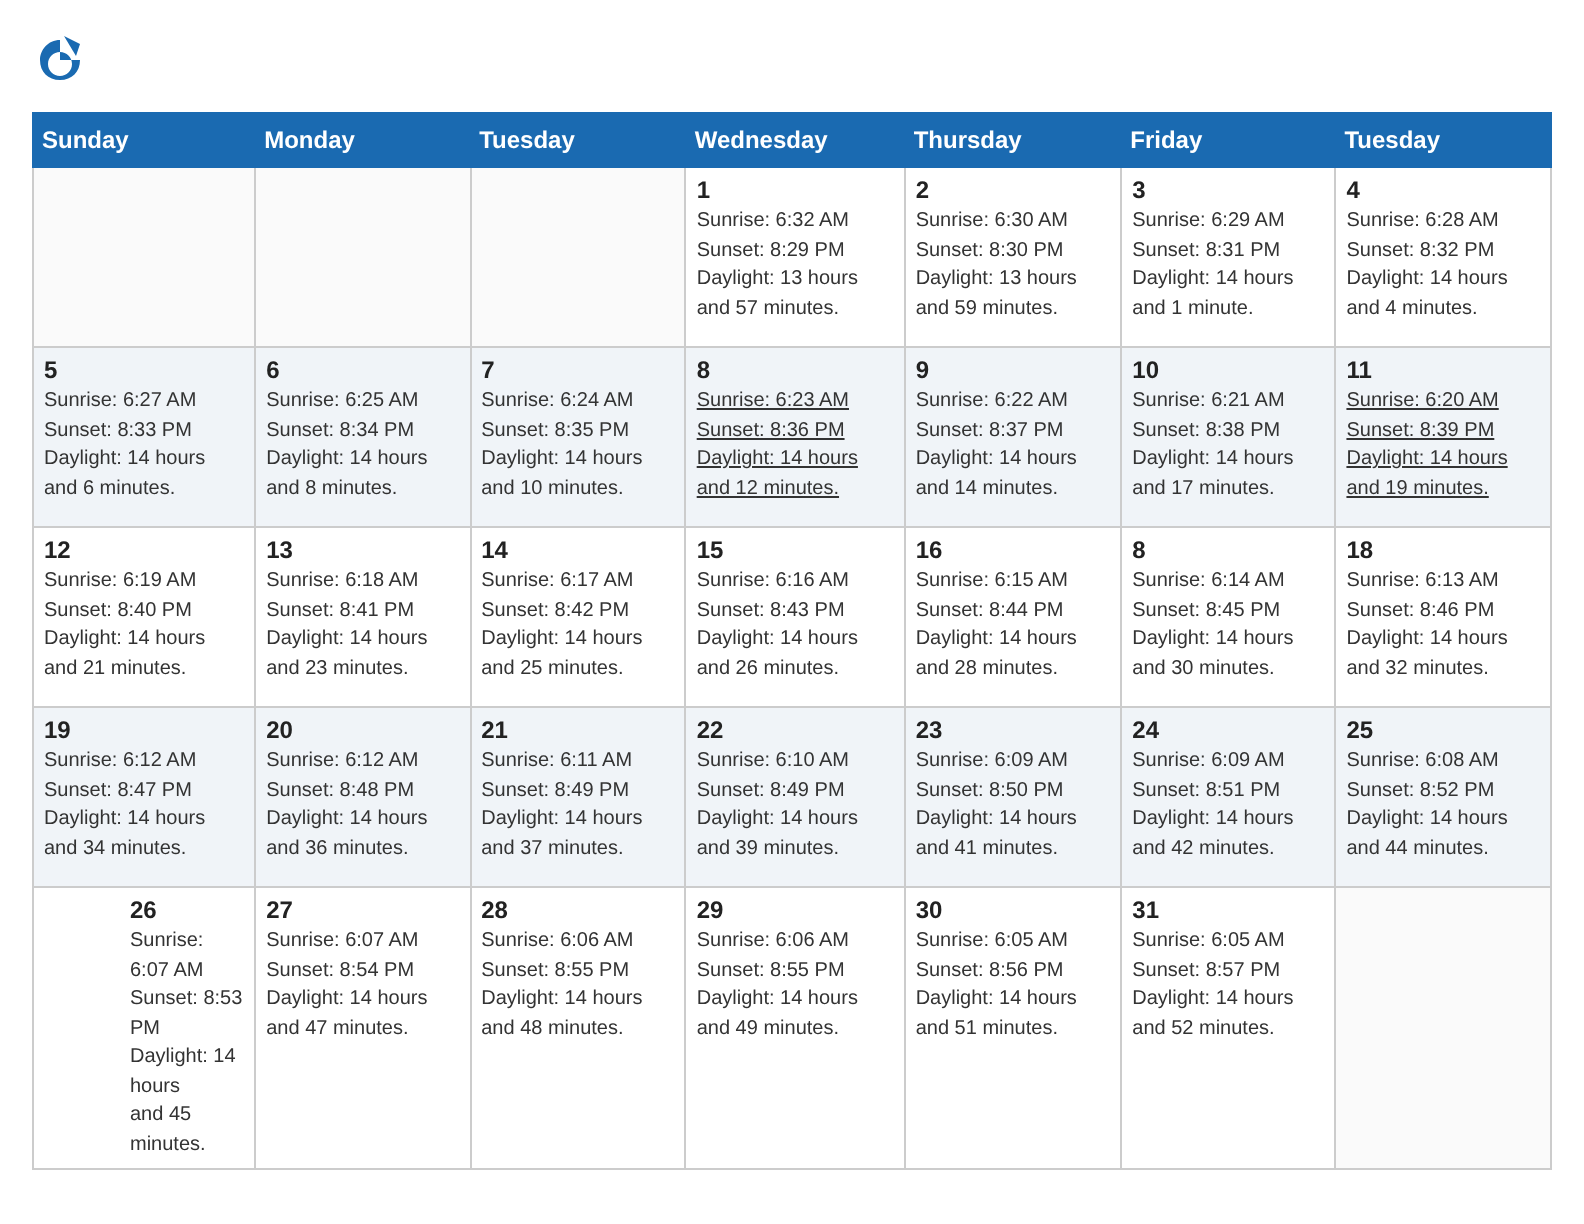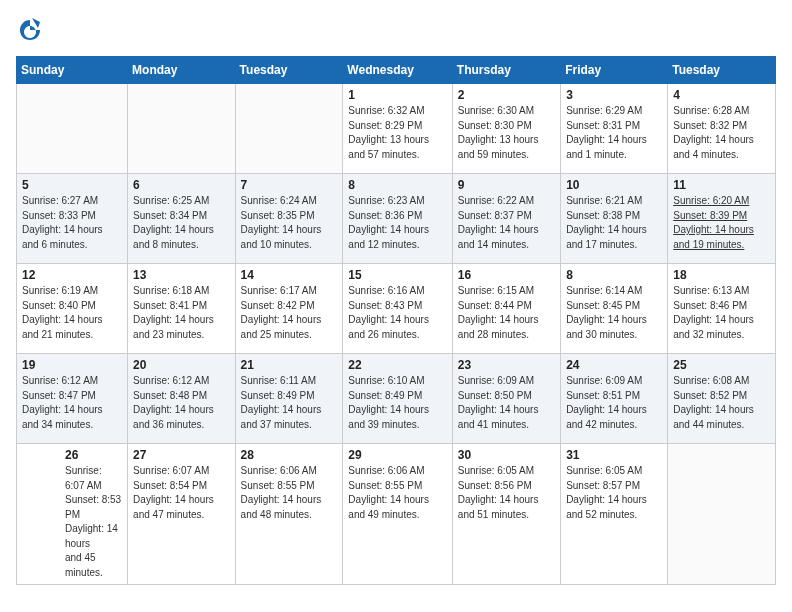--- a/index.html
+++ b/index.html
@@ -175,21 +175,21 @@
         </td>
         <td style="background-color: rgb(240, 244, 248);">
           <span class="day-num">7</span>
           <div class="day-info" style="white-space: pre-line;">Sunrise: 6:24 AM
 Sunset: 8:35 PM
 Daylight: 14 hours
 and 10 minutes.</div>
         </td>
         <td style="background-color: rgb(240, 244, 248);">
           <span class="day-num">8</span>
-          <div class="day-info" style="white-space: pre-line;">Sunrise: 6:23 AM
+          <div class="day-info" style="white-space: pre-line; text-decoration: underline;">Sunrise: 6:23 AM
 Sunset: 8:36 PM
 Daylight: 14 hours
 and 12 minutes.</div>
         </td>
         <td style="background-color: rgb(240, 244, 248);">
           <span class="day-num">9</span>
           <div class="day-info" style="white-space: pre-line;">Sunrise: 6:22 AM
 Sunset: 8:37 PM
 Daylight: 14 hours
 and 14 minutes.</div>

